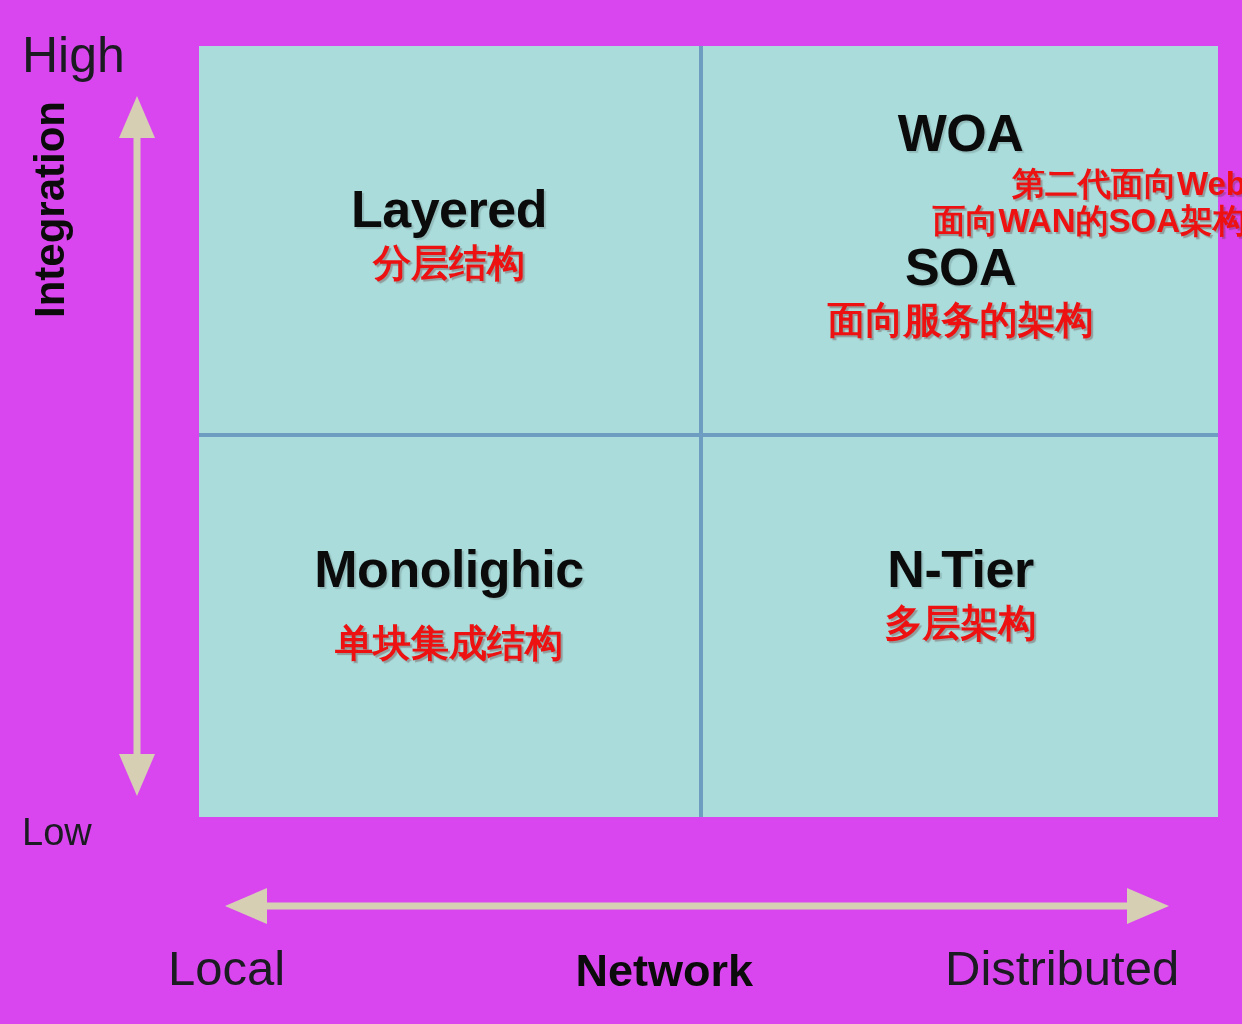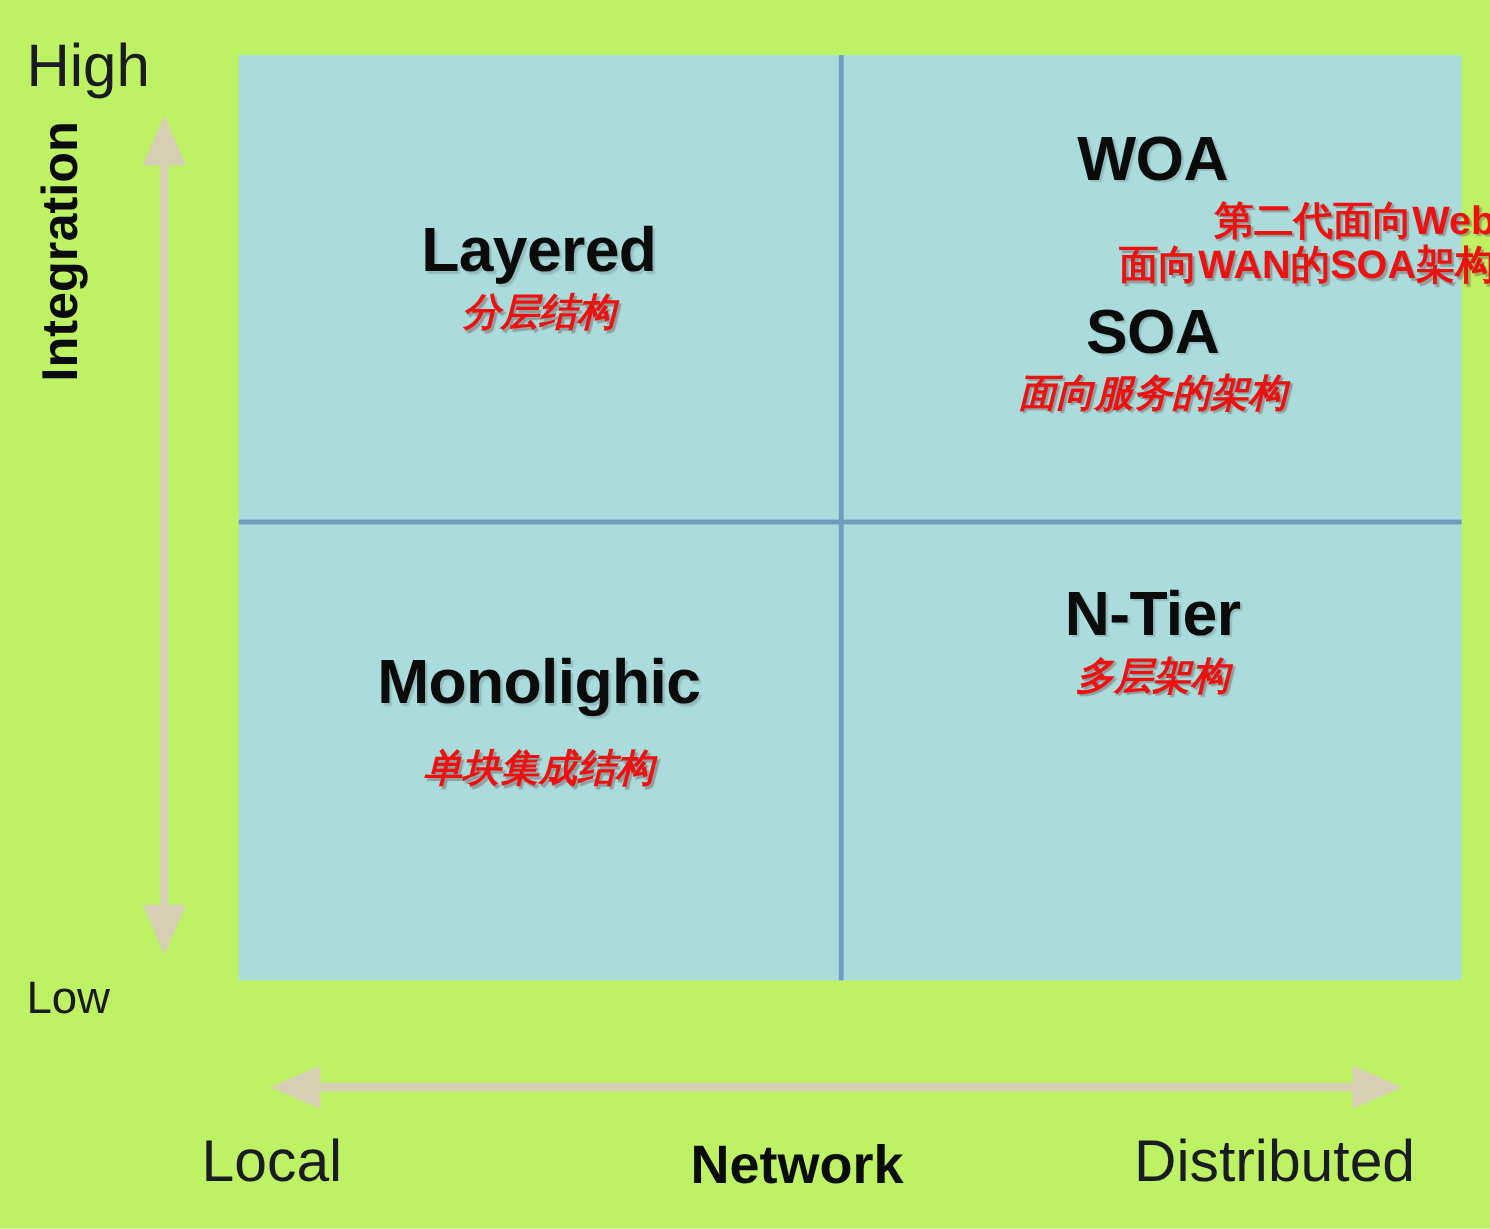--- a/index.html
+++ b/index.html
@@ -9,21 +9,21 @@
     background: #ffffff;
   }
   body {
     font-family: "Liberation Sans", "DejaVu Sans", sans-serif;
   }
 
   #stage {
     position: relative;
     width: 1242px;
     height: 1024px;
-    background: #bef264;
+    background: #d946ef;
     overflow: hidden;
   }
 
   
   #panel {
     position: absolute;
     left: 199px;
     top: 46px;
     width: 1019px;
     height: 771px;
@@ -52,56 +52,55 @@
     position: absolute;
     box-sizing: border-box;
     display: flex;
     flex-direction: column;
     align-items: center;
     justify-content: flex-start;
   }
   #quad-tl { left: 0;     top: 0;     width: 500px; height: 480px; padding-top: 136px; }
   #quad-tr { left: 504px; top: 0;     width: 515px; height: 387px; padding-top: 60px;  }
   #quad-bl { left: 0;     top: 391px; width: 500px; height: 380px; padding-top: 105px; gap: 20px; }
-  #quad-br { left: 504px; top: 391px; width: 515px; height: 380px; padding-top: 48px; }
+  #quad-br { left: 504px; top: 391px; width: 515px; height: 380px; padding-top: 105px; }
 
   .q-title {
     font-size: 52px;
     font-weight: bold;
     color: #0b0b0b;
     line-height: 1.05;
     letter-spacing: -0.5px;
     white-space: nowrap;
     text-shadow: 2px 2px 1px rgba(120,150,150,0.45);
   }
   .q-sub {
-    font-size: 32px;
+    font-size: 38px;
     font-weight: bold;
     color: #ee1111;
     line-height: 1.1;
     white-space: nowrap;
     margin-top: 6px;
     text-shadow: 2px 2px 1px rgba(110,60,60,0.40);
-    font-style: italic;
   }
 
   
   #woa-sub {
     align-self: flex-end;
     text-align: right;
     margin-top: 4px;
     margin-right: -28px;
     font-size: 33px;
     font-weight: bold;
     color: #ee1111;
     line-height: 1.14;
     white-space: nowrap;
     text-shadow: 2px 2px 1px rgba(110,60,60,0.40);
   }
-  #soa-title { margin-top: 10px; }
+  #soa-title { margin-top: 0; }
 
   
   #y-high {
     position: absolute;
     left: 22px;
     top: 26px;
     font-size: 50px;
     color: #1b1b22;
     letter-spacing: 0px;
     white-space: nowrap;

